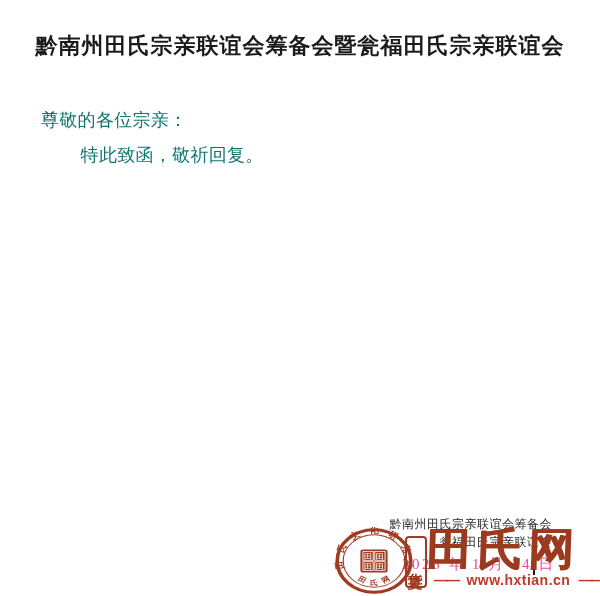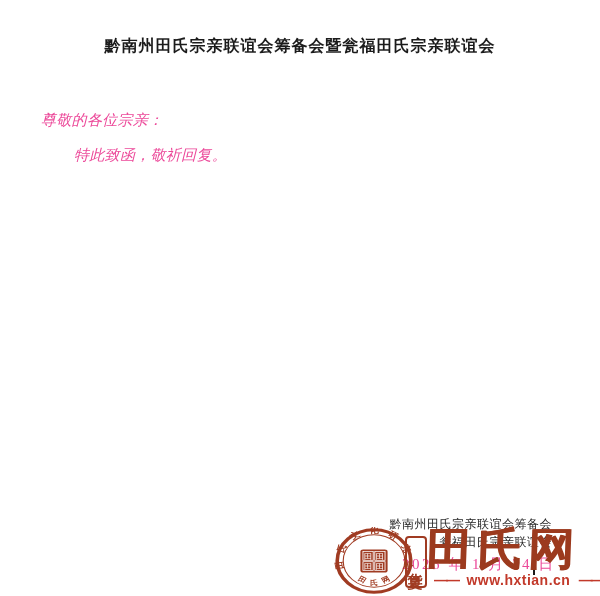--- a/index.html
+++ b/index.html
@@ -2,26 +2,26 @@
 <html><head>
 <meta charset="utf-8">
 <style>
   html,body{margin:0;padding:0;background:#ffffff;}
   .page{
     position:relative;width:600px;height:596px;background:#ffffff;overflow:hidden;
     font-family:"Liberation Serif","DejaVu Serif",serif;color:#262626;
   }
   .title{
     position:absolute;top:29px;left:0;right:0;text-align:center;
-    font-weight:bold;color:#1b1b1b;font-size:16px;line-height:33px;letter-spacing:1px;
+    font-weight:bold;color:#1b1b1b;font-size:22px;line-height:33px;letter-spacing:1px;
   }
   .body-block{
     position:absolute;left:41px;right:42px;top:103px;
-    font-size:15px;line-height:35px;letter-spacing:.3px;
-    text-align:justify;color:#ec4899;font-style:italic;
+    font-size:18px;line-height:35px;letter-spacing:.3px;
+    text-align:justify;color:#0f766e;
   }
   .body-block p{margin:0;}
   .indent{text-indent:2.2em;}
   .sig{
     position:absolute;right:48px;font-size:12px;color:#262626;
     letter-spacing:.5px;white-space:nowrap;z-index:1;margin-top:38px;
   }
   .sig1{top:478px;}
   .sig2{top:496px;}
   .date{

